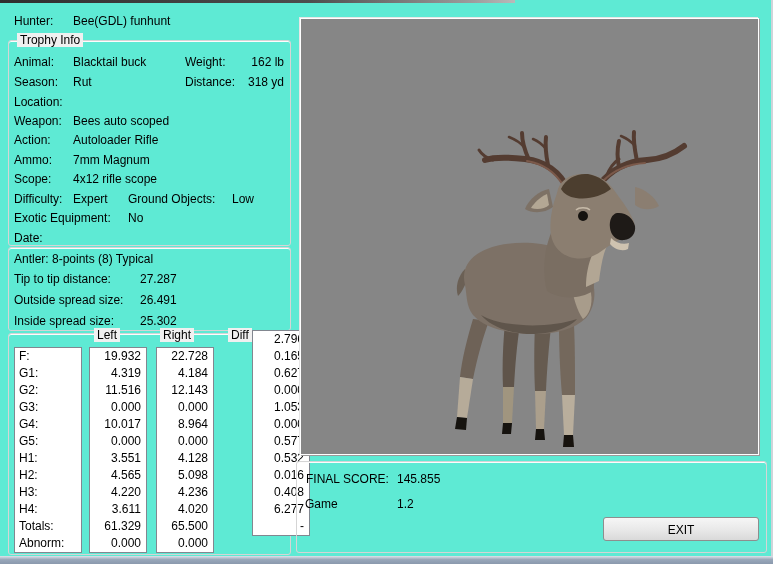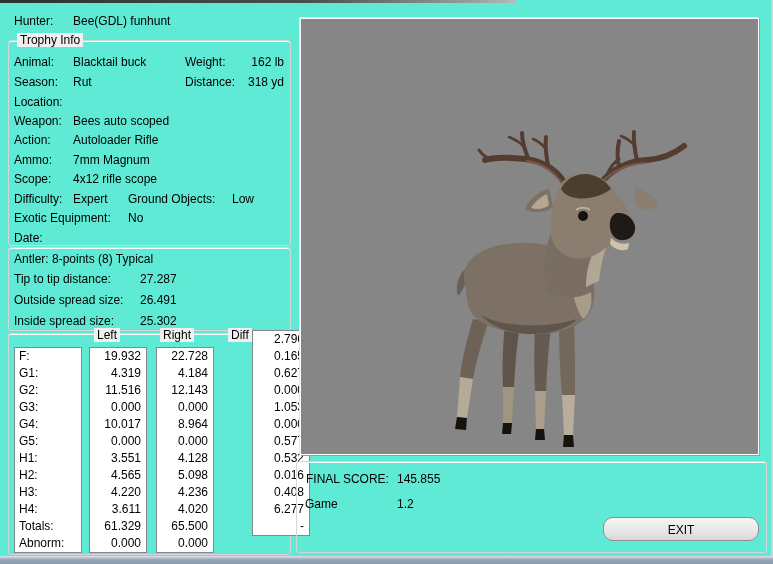--- a/index.html
+++ b/index.html
@@ -214,15 +214,15 @@
       <path d="M310,219 C315,224 322,226 328,224 L327,230 C321,233 313,230 309,225 Z" fill="#cfc3b0"></path>
     </svg>
   </div>
 
   <div class="groupbox" style="left:296px;top:461px;width:469px;height:90px;"></div>
   <span class="abs" style="left:306px;top:472px;">FINAL SCORE:</span>
   <span class="abs" style="left:397px;top:472px;">145.855</span>
   <span class="abs" style="left:305px;top:497px;">Game</span>
   <span class="abs" style="left:397px;top:497px;">1.2</span>
 
-  <button class="btn" style="top:517px;border-radius:10px;">EXIT</button>
+  <button class="btn" style="top:517px;">EXIT</button>
 
 </div>
 
 </body></html>

